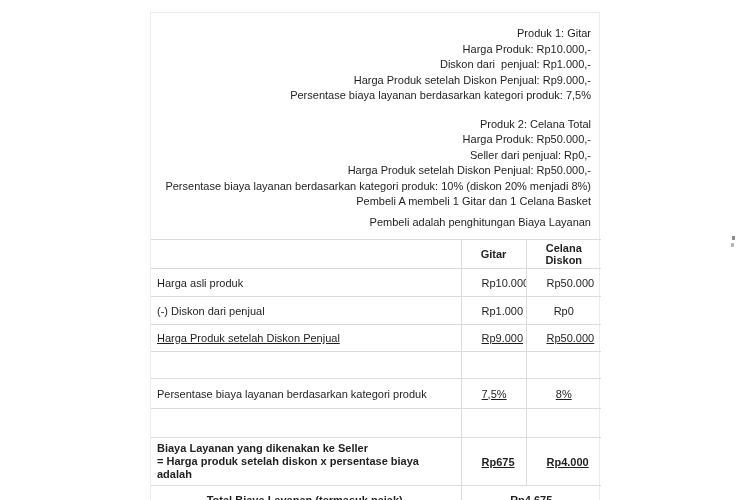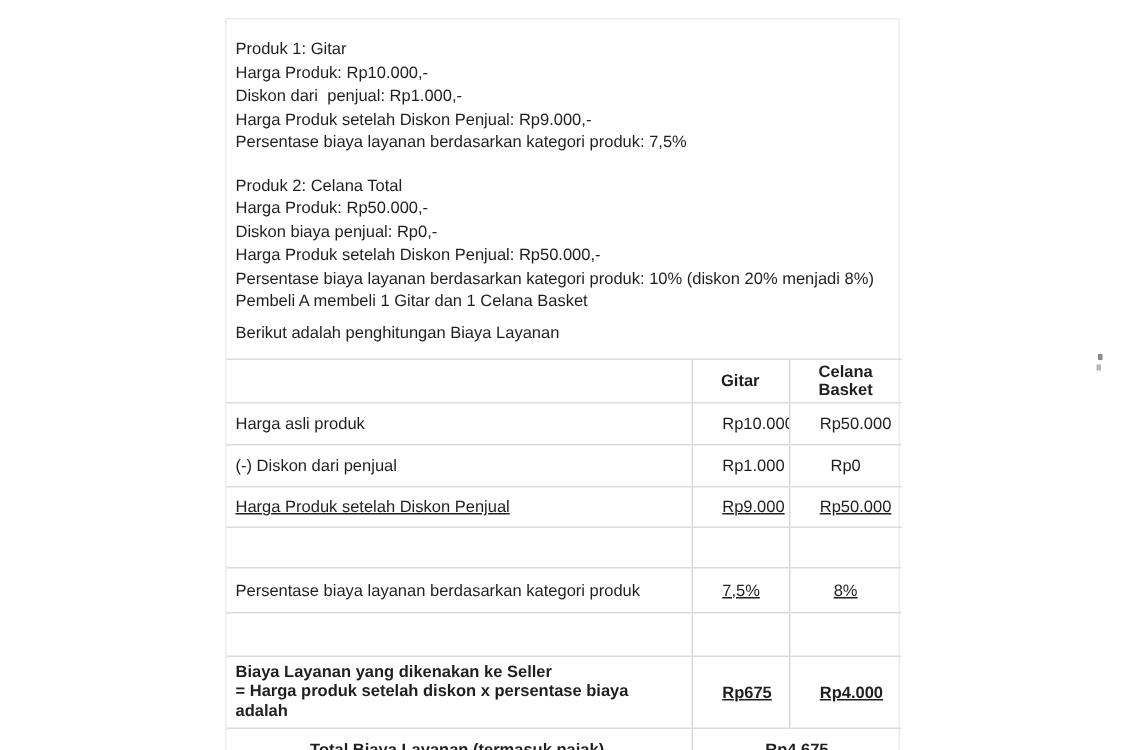--- a/index.html
+++ b/index.html
@@ -19,20 +19,21 @@
     position: absolute;
     left: 150px;
     top: 12px;
     width: 450px;
     box-sizing: border-box;
     border: 1px solid #ececec;
     background: #ffffff;
   }
   .text-wrap {
     padding: 13px 8px 0 6px;
+    text-align: right;
   }
   .line {
     font-size: 11px;
     line-height: 15.5px;
     white-space: pre-wrap;
   }
   .block-gap {
     margin-top: 13px;
   }
   .lead-in {
@@ -95,40 +96,40 @@
       <div class="line">Produk 1: Gitar</div>
       <div class="line">Harga Produk: Rp10.000,-</div>
       <div class="line">Diskon dari  penjual: Rp1.000,-</div>
       <div class="line">Harga Produk setelah Diskon Penjual: Rp9.000,-</div>
       <div class="line">Persentase biaya layanan berdasarkan kategori produk: 7,5%</div>
     </div>
 
     <div class="block-gap">
       <div class="line">Produk 2: Celana Total</div>
       <div class="line">Harga Produk: Rp50.000,-</div>
-      <div class="line">Diskon biaya penjual: Rp0,-</div>
+      <div class="line">Seller dari penjual: Rp0,-</div>
       <div class="line">Harga Produk setelah Diskon Penjual: Rp50.000,-</div>
       <div class="line">Persentase biaya layanan berdasarkan kategori produk: 10% (diskon 20% menjadi 8%)</div>
       <div class="line">Pembeli A membeli 1 Gitar dan 1 Celana Basket</div>
     </div>
 
-    <div class="line lead-in">Berikut adalah penghitungan Biaya Layanan</div>
+    <div class="line lead-in">Pembeli adalah penghitungan Biaya Layanan</div>
   </div>
 
   <table>
     <colgroup>
       <col style="width:310px">
       <col style="width:65px">
       <col style="width:75px">
     </colgroup>
     <thead>
       <tr class="rh28">
         <th></th>
         <th>Gitar</th>
-        <th>Celana Basket</th>
+        <th>Celana Diskon</th>
       </tr>
     </thead>
     <tbody>
       <tr class="rh28">
         <td class="lbl">Harga asli produk</td>
         <td class="val">Rp10.000</td>
         <td class="val">Rp50.000</td>
       </tr>
       <tr class="rh28">
         <td class="lbl">(-) Diskon dari penjual</td>

